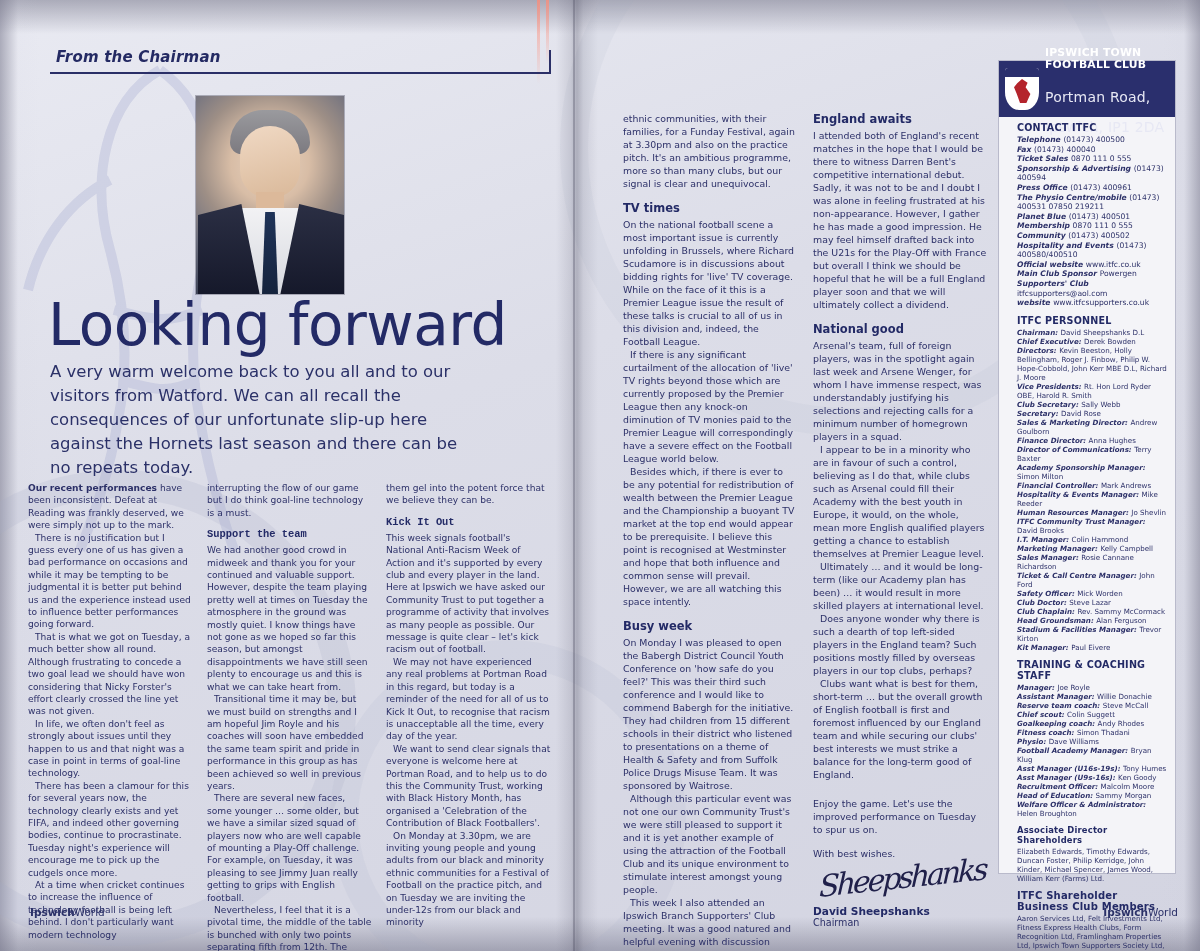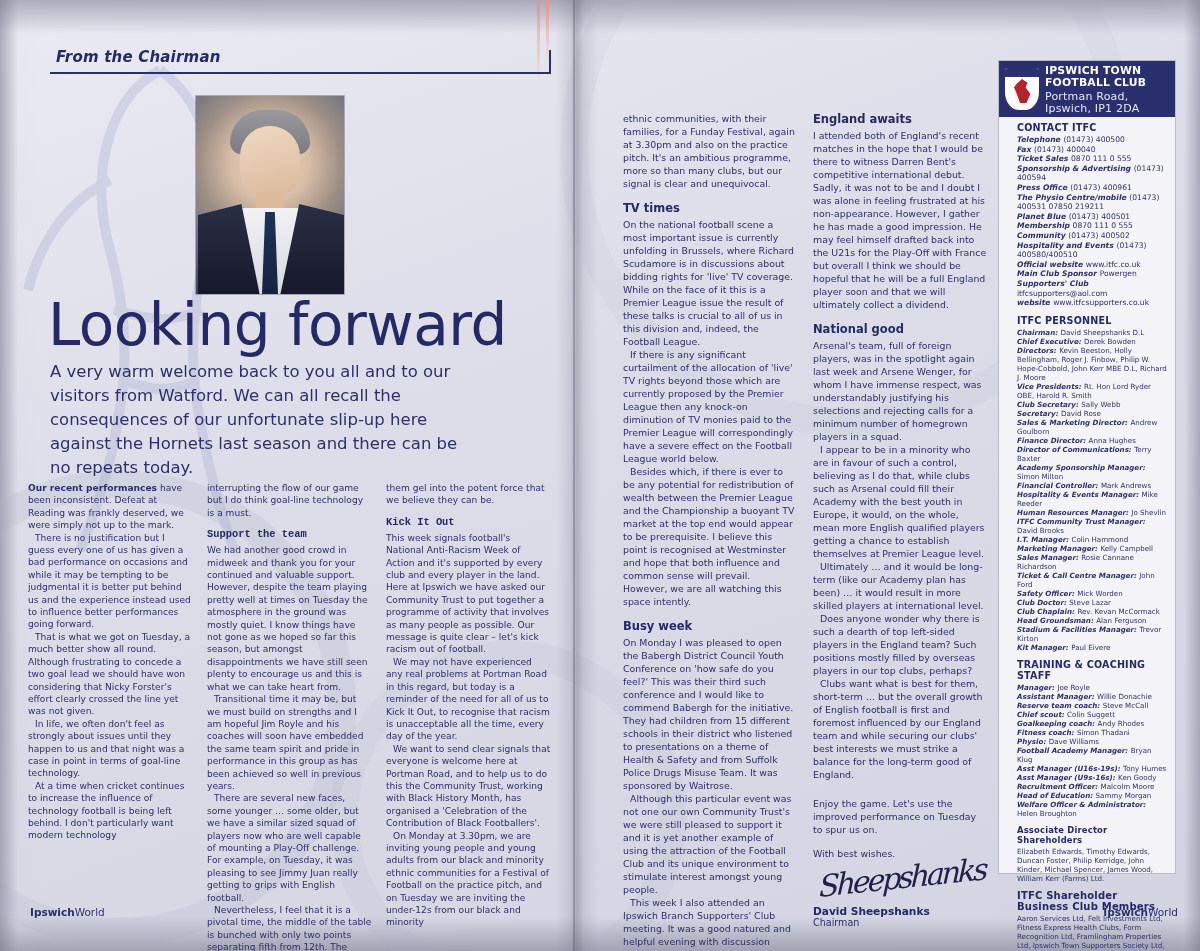--- a/index.html
+++ b/index.html
@@ -289,23 +289,23 @@
     color: #fff;
     font-family: "DejaVu Sans", sans-serif;
     font-weight: bold;
     font-size: 10.8px;
     line-height: 12.5px;
     letter-spacing: 0.2px;
   }
   .club-addr {
     color: #e7e8f4;
     font-family: "DejaVu Sans", sans-serif;
-    font-size: 11px;
+    font-size: 14px;
     line-height: 10px;
-    margin-top: 2px;
+    margin-top: 20px;
     font-weight: normal;
   }
   .panel-body { padding: 5px 7px 6px 18px; }
   .p-h {
     font-family: "DejaVu Sans", sans-serif;
     font-weight: bold;
     font-size: 9.6px;
     color: #232a66;
     margin: 7px 0 2px 0;
     letter-spacing: 0.2px;
@@ -378,20 +378,21 @@
     <div class="headline">Looking forward</div>
     <div class="standfirst">A very warm welcome back to you all and to our visitors from Watford. We can all recall the consequences of our unfortunate slip-up here against the Hornets last season and there can be no repeats today.</div>
 
     <div class="lcols">
 
       <div class="lcol">
         <p class="first"><span class="runin">Our recent performances</span> <span>have been inconsistent. Defeat at Reading was frankly deserved, we were simply not up to the mark.</span></p>
         <p>There is no justification but I guess every one of us has given a bad performance on occasions and while it may be tempting to be judgmental it is better put behind us and the experience instead used to influence better performances going forward.</p>
         <p>That is what we got on Tuesday, a much better show all round. Although frustrating to concede a two goal lead we should have won considering that Nicky Forster's effort clearly crossed the line yet was not given.</p>
         <p>In life, we often don't feel as strongly about issues until they happen to us and that night was a case in point in terms of goal-line technology.</p>
+        <p>There has been a clamour for this for several years now, the technology clearly exists and yet FIFA, and indeed other governing bodies, continue to procrastinate. Tuesday night's experience will encourage me to pick up the cudgels once more.</p>
         <p>At a time when cricket continues to increase the influence of technology football is being left behind. I don't particularly want modern technology</p>
       </div>
 
       <div class="lcol">
         <p class="first">interrupting the flow of our game but I do think goal-line technology is a must.</p>
         <h3 class="spaced">Support the team</h3>
         <p class="first">We had another good crowd in midweek and thank you for your continued and valuable support. However, despite the team playing pretty well at times on Tuesday the atmosphere in the ground was mostly quiet. I know things have not gone as we hoped so far this season, but amongst disappointments we have still seen plenty to encourage us and this is what we can take heart from.</p>
         <p>Transitional time it may be, but we must build on strengths and I am hopeful Jim Royle and his coaches will soon have embedded the same team spirit and pride in performance in this group as has been achieved so well in previous years.</p>
         <p>There are several new faces, some younger … some older, but we have a similar sized squad of players now who are well capable of mounting a Play-Off challenge. For example, on Tuesday, it was pleasing to see Jimmy Juan really getting to grips with English football.</p>
         <p>Nevertheless, I feel that it is a pivotal time, the middle of the table is bunched with only two points separating fifth from 12th. The players need support to help</p>
@@ -496,21 +497,21 @@
           <div class="p-small"><span class="lab">Financial Controller: </span><span class="val">Mark Andrews</span></div>
           <div class="p-small"><span class="lab">Hospitality &amp; Events Manager: </span><span class="val">Mike Reeder</span></div>
           <div class="p-small"><span class="lab">Human Resources Manager: </span><span class="val">Jo Shevlin</span></div>
           <div class="p-small"><span class="lab">ITFC Community Trust Manager: </span><span class="val">David Brooks</span></div>
           <div class="p-small"><span class="lab">I.T. Manager: </span><span class="val">Colin Hammond</span></div>
           <div class="p-small"><span class="lab">Marketing Manager: </span><span class="val">Kelly Campbell</span></div>
           <div class="p-small"><span class="lab">Sales Manager: </span><span class="val">Rosie Cannane Richardson</span></div>
           <div class="p-small"><span class="lab">Ticket &amp; Call Centre Manager: </span><span class="val">John Ford</span></div>
           <div class="p-small"><span class="lab">Safety Officer: </span><span class="val">Mick Worden</span></div>
           <div class="p-small"><span class="lab">Club Doctor: </span><span class="val">Steve Lazar</span></div>
-          <div class="p-small"><span class="lab">Club Chaplain: </span><span class="val">Rev. Kevan McCormack</span></div>
+          <div class="p-small"><span class="lab">Club Chaplain: </span><span class="val">Rev. Sammy McCormack</span></div>
           <div class="p-small"><span class="lab">Head Groundsman: </span><span class="val">Alan Ferguson</span></div>
           <div class="p-small"><span class="lab">Stadium &amp; Facilities Manager: </span><span class="val">Trevor Kirton</span></div>
           <div class="p-small"><span class="lab">Kit Manager: </span><span class="val">Paul Eivere</span></div>
         </div>
 
       <div class="p-h">TRAINING &amp; COACHING STAFF</div>
       <div id="training-list">
           <div class="p-small"><span class="lab">Manager: </span><span class="val">Joe Royle</span></div>
           <div class="p-small"><span class="lab">Assistant Manager: </span><span class="val">Willie Donachie</span></div>
           <div class="p-small"><span class="lab">Reserve team coach: </span><span class="val">Steve McCall</span></div>

